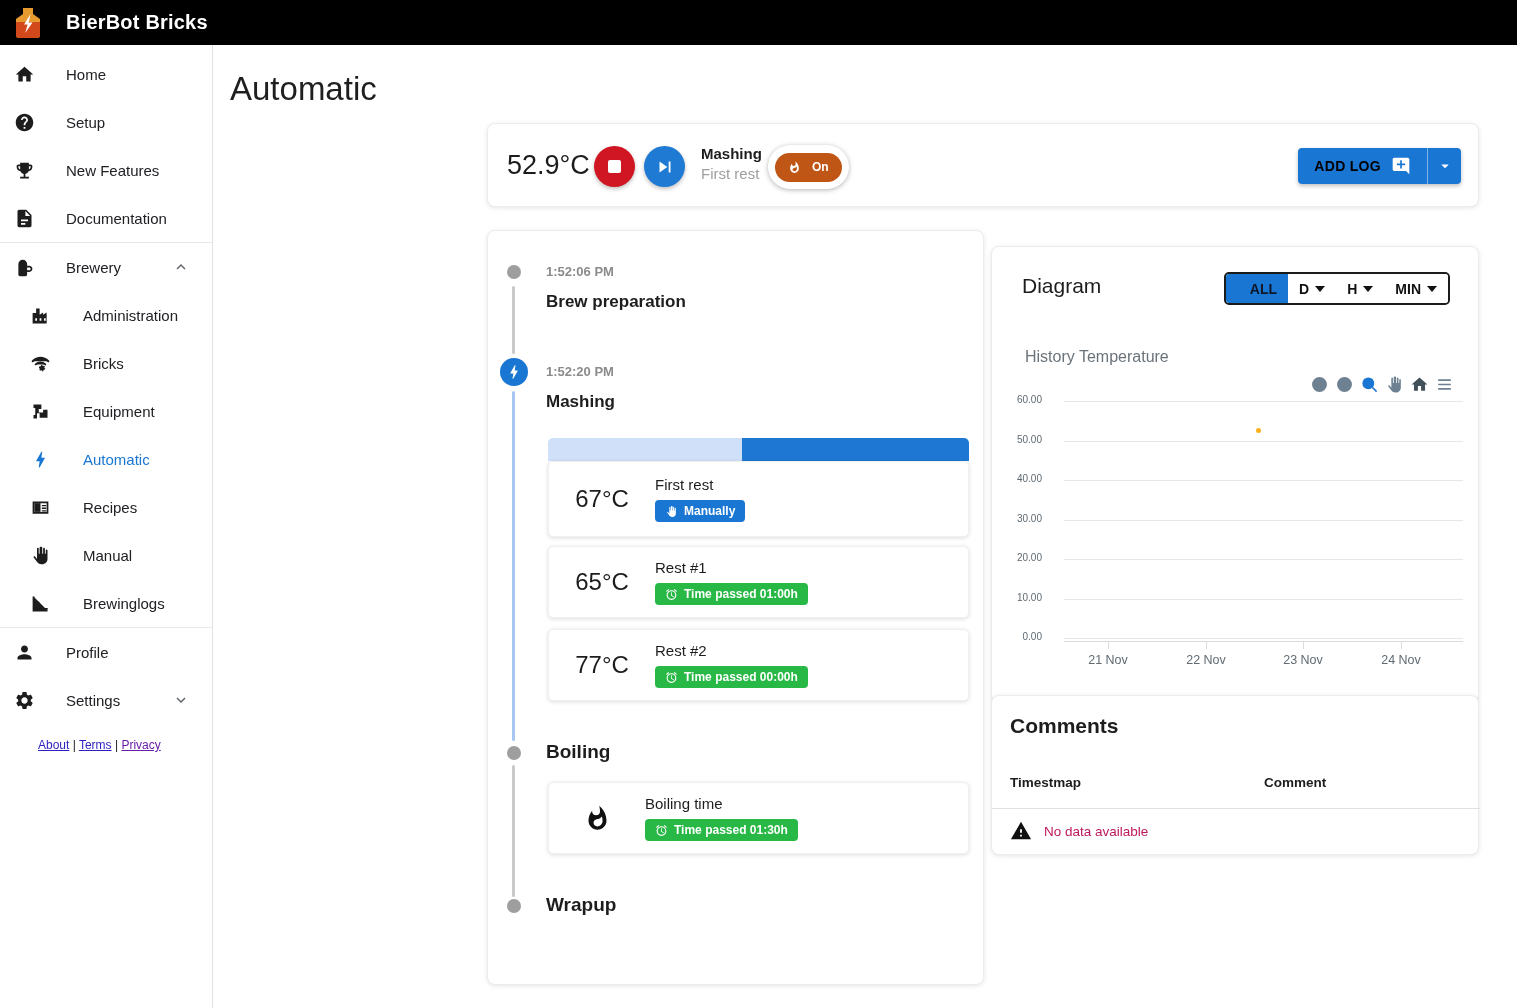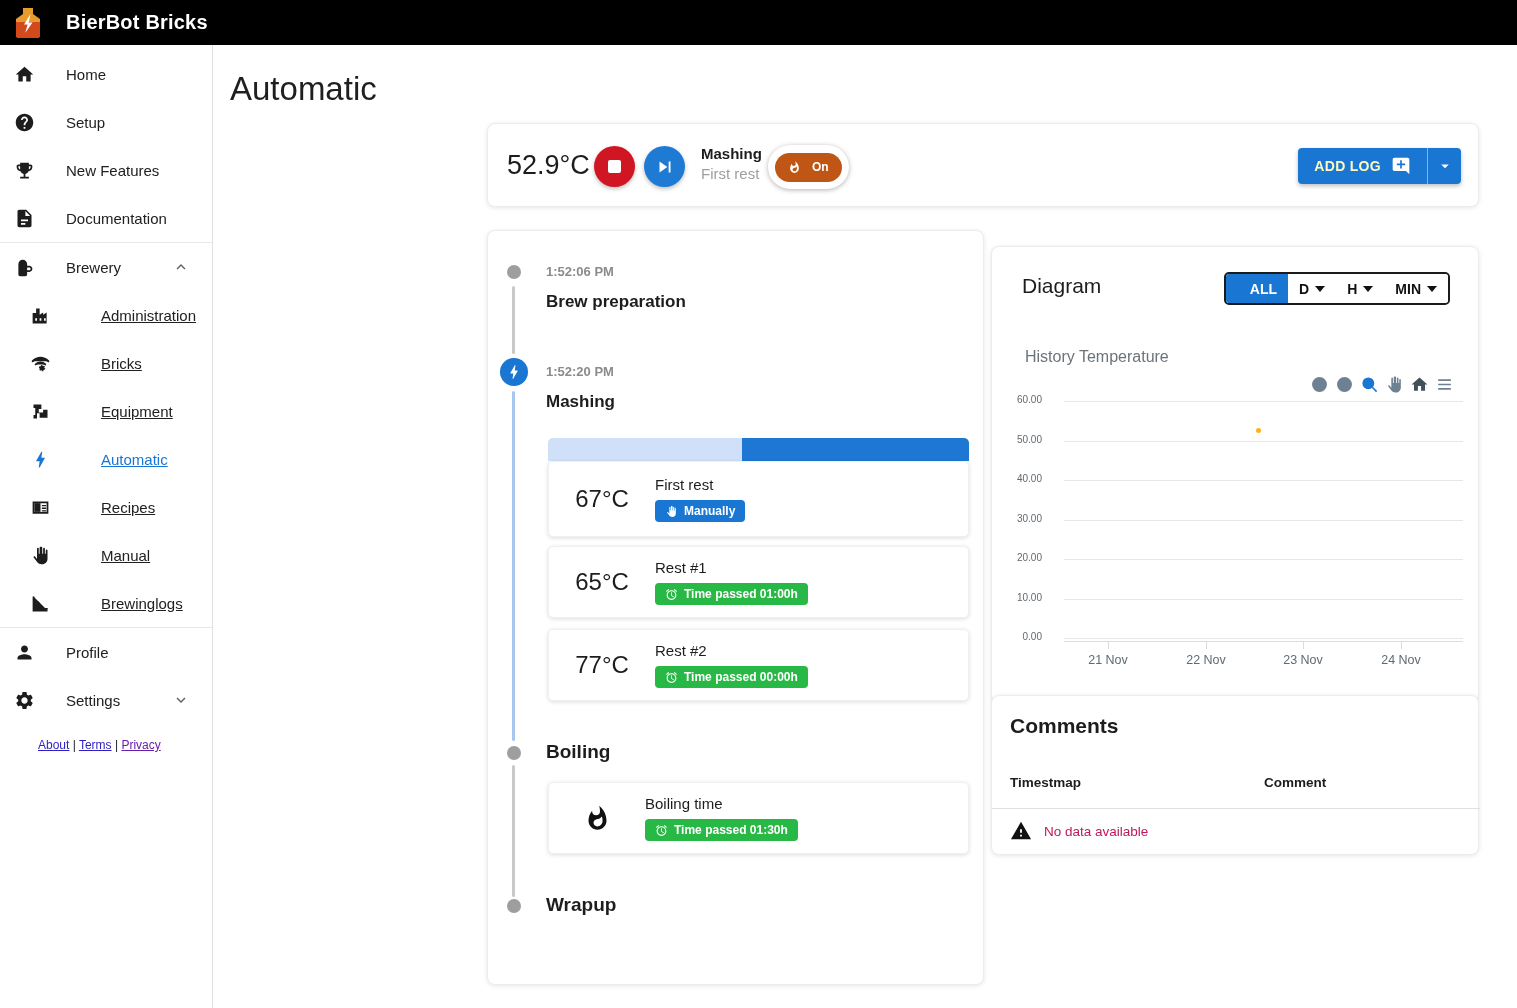--- a/index.html
+++ b/index.html
@@ -12,21 +12,21 @@
   #topbar { left:0; top:0; width:1517px; height:45px; background:#000; display:flex; align-items:center; }
   #topbar .logo { margin-left:10px; width:36px; height:36px; }
   #topbar .brand { color:#fff; font-size:20px; font-weight:bold; margin-left:20px; letter-spacing:.2px; }
 
   
   #sidebar { left:0; top:45px; width:213px; height:963px; background:#fff; border-right:1px solid #e2e2e2; padding-top:5px; }
   .side-item { height:48px; display:flex; align-items:center; cursor:pointer; position:relative; }
   .side-item .sicon { width:21px; height:21px; margin-left:14px; color:#1d1d1d; }
   .side-item .slabel { margin-left:31px; font-size:15px; color:#202124; }
   .side-item.sub .sicon { margin-left:30px; }
-  .side-item.sub .slabel { margin-left:50px;text-decoration:underline; }
+  .side-item.sub .slabel { margin-left:32px; }
   .side-item.active .sicon, .side-item.active .slabel { color:#1976d2; }
   .side-item .chev { position:absolute; right:22px; width:18px; height:18px; color:#5f6368; }
   .side-divider { height:1px; background:#e8e8e8; margin:0; }
   #side-links { margin:14px 0 12px 38px; font-size:12px; color:#202124; }
   #side-links a { text-decoration:underline; }
   #side-links .lnk-blue { color:#2d1fc0; }
   #side-links .lnk-purple { color:#681da8; }
   .ic { display:block; width:100%; height:100%; fill:currentColor; }
 
   
@@ -48,21 +48,21 @@
   #stage-name { font-size:15px; font-weight:bold; color:#1d1d1d; }
   #substage-name { font-size:15px; color:#9e9e9e; margin-top:3px; }
   #on-toggle { position:absolute; left:280px; top:21px; height:44px; border-radius:22px; background:#fff;
                box-shadow:0 1px 5px rgba(0,0,0,.3); display:flex; align-items:center; padding:0 7px; cursor:pointer; }
   #on-pill { height:29px; border-radius:15px; background:#c05616; color:#fff; display:flex; align-items:center;
              padding:0 13px; gap:11px; }
   #on-pill svg { width:13px; height:13px; fill:#fff; }
   #on-pill .on-txt { font-size:12px; font-weight:bold; }
   #addlog-group { position:absolute; right:17px; top:24px; height:36px; display:flex; border-radius:4px;
                   overflow:hidden; box-shadow:0 2px 4px rgba(0,0,0,.25); }
-  #addlog-btn { background:#1976d2; color:#fef9c3; border:none; font-size:14px; font-weight:bold;
+  #addlog-btn { background:#1976d2; color:#000000; border:none; font-size:14px; font-weight:bold;
                 display:flex; align-items:center; gap:10px; padding:0 16px; cursor:pointer; letter-spacing:.3px;
                 font-family:"Liberation Sans",sans-serif; }
   #addlog-btn svg { width:20px; height:20px; fill:#fff; }
   #addlog-caret { width:34px; background:#1976d2; border:none; border-left:1px solid rgba(255,255,255,.45);
                   display:flex; align-items:center; justify-content:center; cursor:pointer; }
   #addlog-caret svg { width:18px; height:18px; fill:#fff; }
 
   
   #timeline-card { left:487px; top:230px; width:497px; height:755px; }
   .tl-dot { position:absolute; width:14px; height:14px; border-radius:50%; background:#9e9e9e; left:19px; }
@@ -92,21 +92,21 @@
   #mash-progress .p-light { width:46%; background:#cfe0f8; }
   #mash-progress .p-dark  { width:54%; background:#1e78d3; }
 
   
   #diagram-card { left:991px; top:230px; width:488px; height:457px;margin-top:16px; }
   #diagram-title { position:absolute; left:30px; top:27px; font-size:21px; color:#1d1d1d; }
   #range-group { position:absolute; right:28px; top:25px; height:33px; display:flex; align-items:stretch;
                  border:2px solid #1b1b1b; border-radius:5px; overflow:hidden; background:#fff; }
   .range-btn { border:none; background:#fff; font-size:14px; font-weight:bold; color:#111; padding:0 11px;
                display:flex; align-items:center; gap:6px; cursor:pointer; font-family:"Liberation Sans",sans-serif; }
-  .range-btn.active { background:#1976d2; color:#ffffff;padding-left:24px; }
+  .range-btn.active { background:#1976d2; color:#0f172a;padding-left:24px; }
   .caret-down { width:0; height:0; border-left:5px solid transparent; border-right:5px solid transparent;
                 border-top:6px solid currentColor; }
   #chart-title { position:absolute; left:33px; top:101px; font-size:16px; color:#6b737a; }
   #chart-toolbar { position:absolute; right:24px; top:128px; display:flex; gap:6px; }
   #chart-toolbar .tool { width:19px; height:19px; color:#6e8192; cursor:pointer; }
   #chart-toolbar .tool.active { color:#1976d2; }
   #chart-toolbar .tool.dark { color:#42505a; }
   .gridline { position:absolute; left:72px; width:399px; height:1px; background:#e7e7e7; }
   .ytick { position:absolute; left:2px; width:48px; text-align:right; font-size:10px; color:#5f6a72; }
   #x-axis { position:absolute; left:72px; top:394px; width:399px; height:1px; background:#dcdcdc; }

